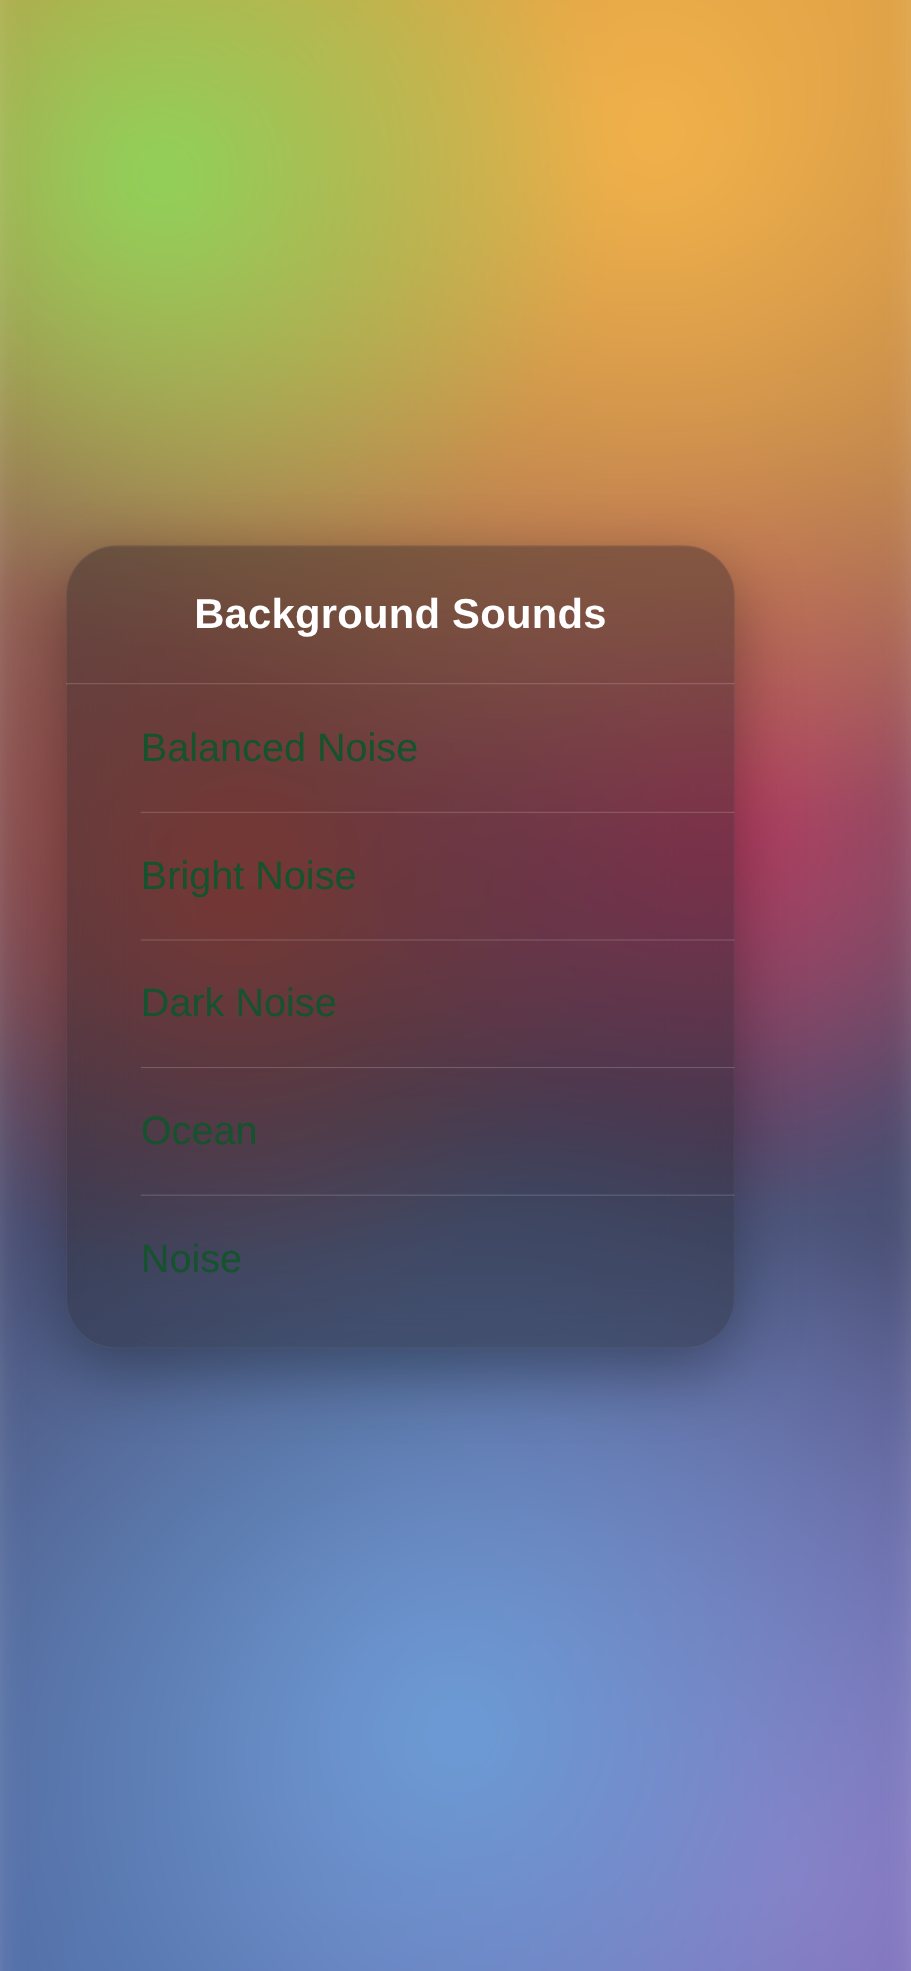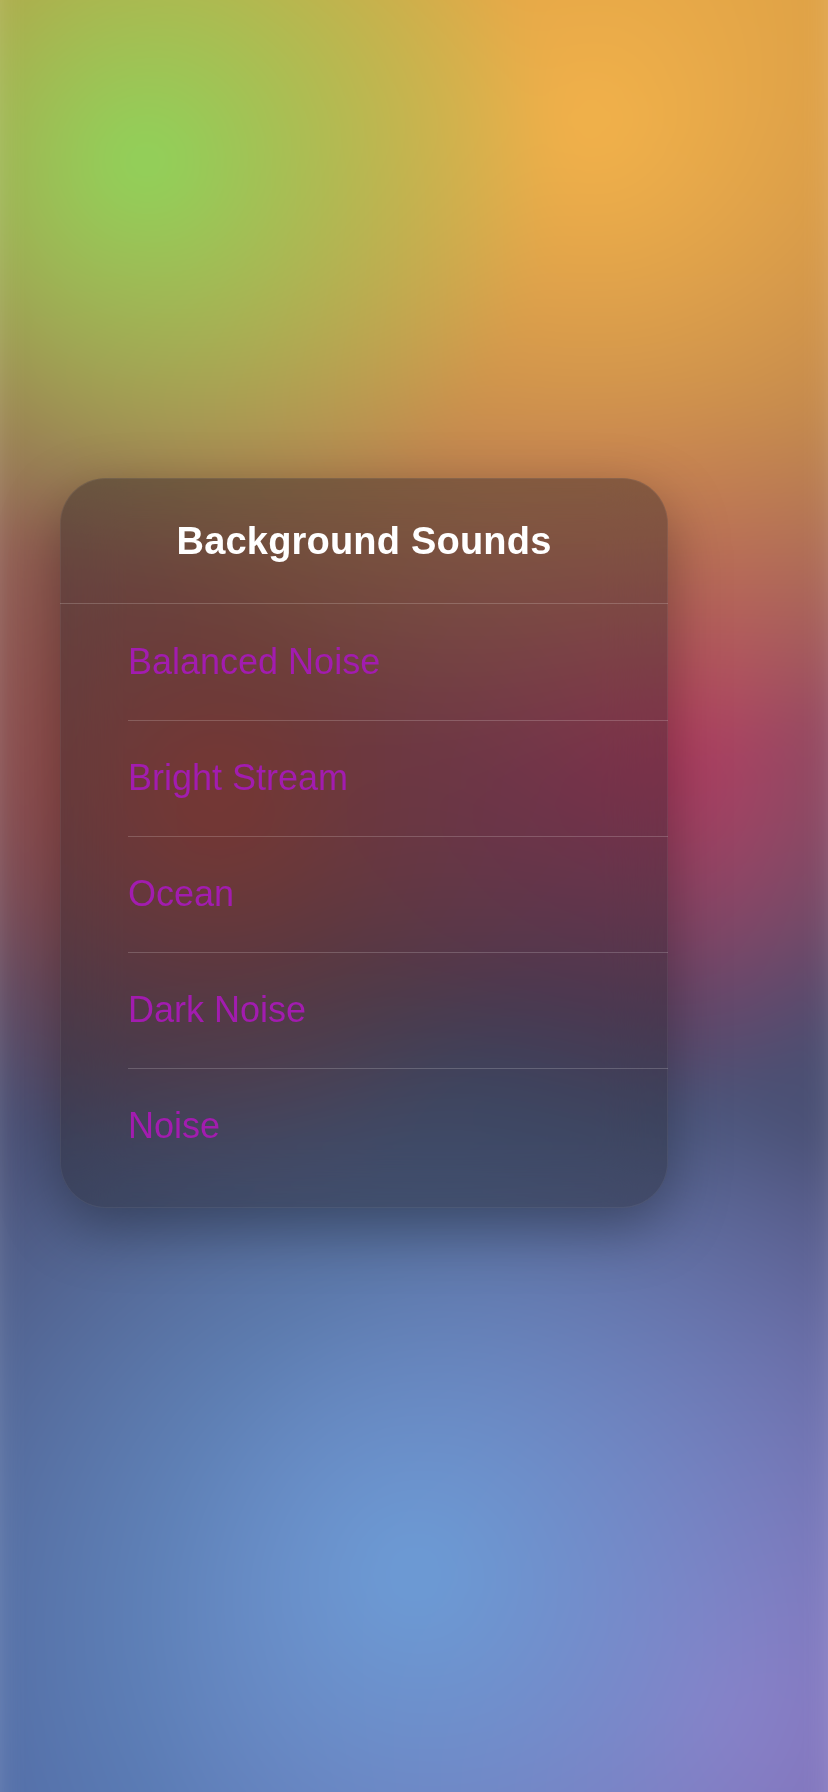--- a/index.html
+++ b/index.html
@@ -15,21 +15,21 @@
         radial-gradient(circle at 28% 45%, #b1463c 0%, rgba(177,70,60,0) 30%),
         radial-gradient(circle at 50% 85%, #6c9cd6 0%, rgba(108,156,214,0) 35%),
         radial-gradient(circle at 85% 92%, #9a6fbf 0%, rgba(154,111,191,0) 30%),
         linear-gradient(180deg, #c88f3e 0%, #a26b50 25%, #4a4d6e 55%, #4e65a0 100%);
       filter: blur(22px);
       transform: scale(1.08);
     }
 
     .panel {
       position:absolute;
-      left:60px; top:478px;
+      left:60px; top:496px;
       width:608px;
       border-radius:46px;
       background:rgba(30,30,34,0.38);
       backdrop-filter: blur(30px);
       -webkit-backdrop-filter: blur(30px);
       box-shadow: 0 20px 60px rgba(0,0,0,0.35), inset 0 0 0 1px rgba(255,255,255,0.06);
       overflow:hidden;
       color:#fff;
     }
 
@@ -61,21 +61,21 @@
       content:"";
       position:absolute;
       left:68px; right:0; top:0;
       height:1px;
       background:rgba(255,255,255,0.18);
     }
 
     .row-label {
       font-size:36px;
       font-weight:400;
-      color:#a21caf;
+      color:#14532d;
     }
 
     .check {
       width:40px; height:40px;
       display:none;
       color:#fff;
     }
     .row.selected .check { display:block; }
   </style>
 </head>
@@ -84,25 +84,25 @@
 <div class="bg"></div>
 
 <div class="panel">
   <div class="panel-title">Background Sounds</div>
   <div class="divider-full"></div>
   <div class="list" id="list">
       <div class="row">
         <span class="row-label">Balanced Noise</span>
       </div>
       <div class="row">
-        <span class="row-label">Bright Stream</span>
+        <span class="row-label">Bright Noise</span>
+      </div>
+      <div class="row">
+        <span class="row-label">Dark Noise</span>
       </div>
       <div class="row">
         <span class="row-label">Ocean</span>
-      </div>
-      <div class="row">
-        <span class="row-label">Dark Noise</span>
       </div>
       <div class="row">
         <span class="row-label">Noise</span>
       </div>
     </div>
 </div>
 
 </body></html>

